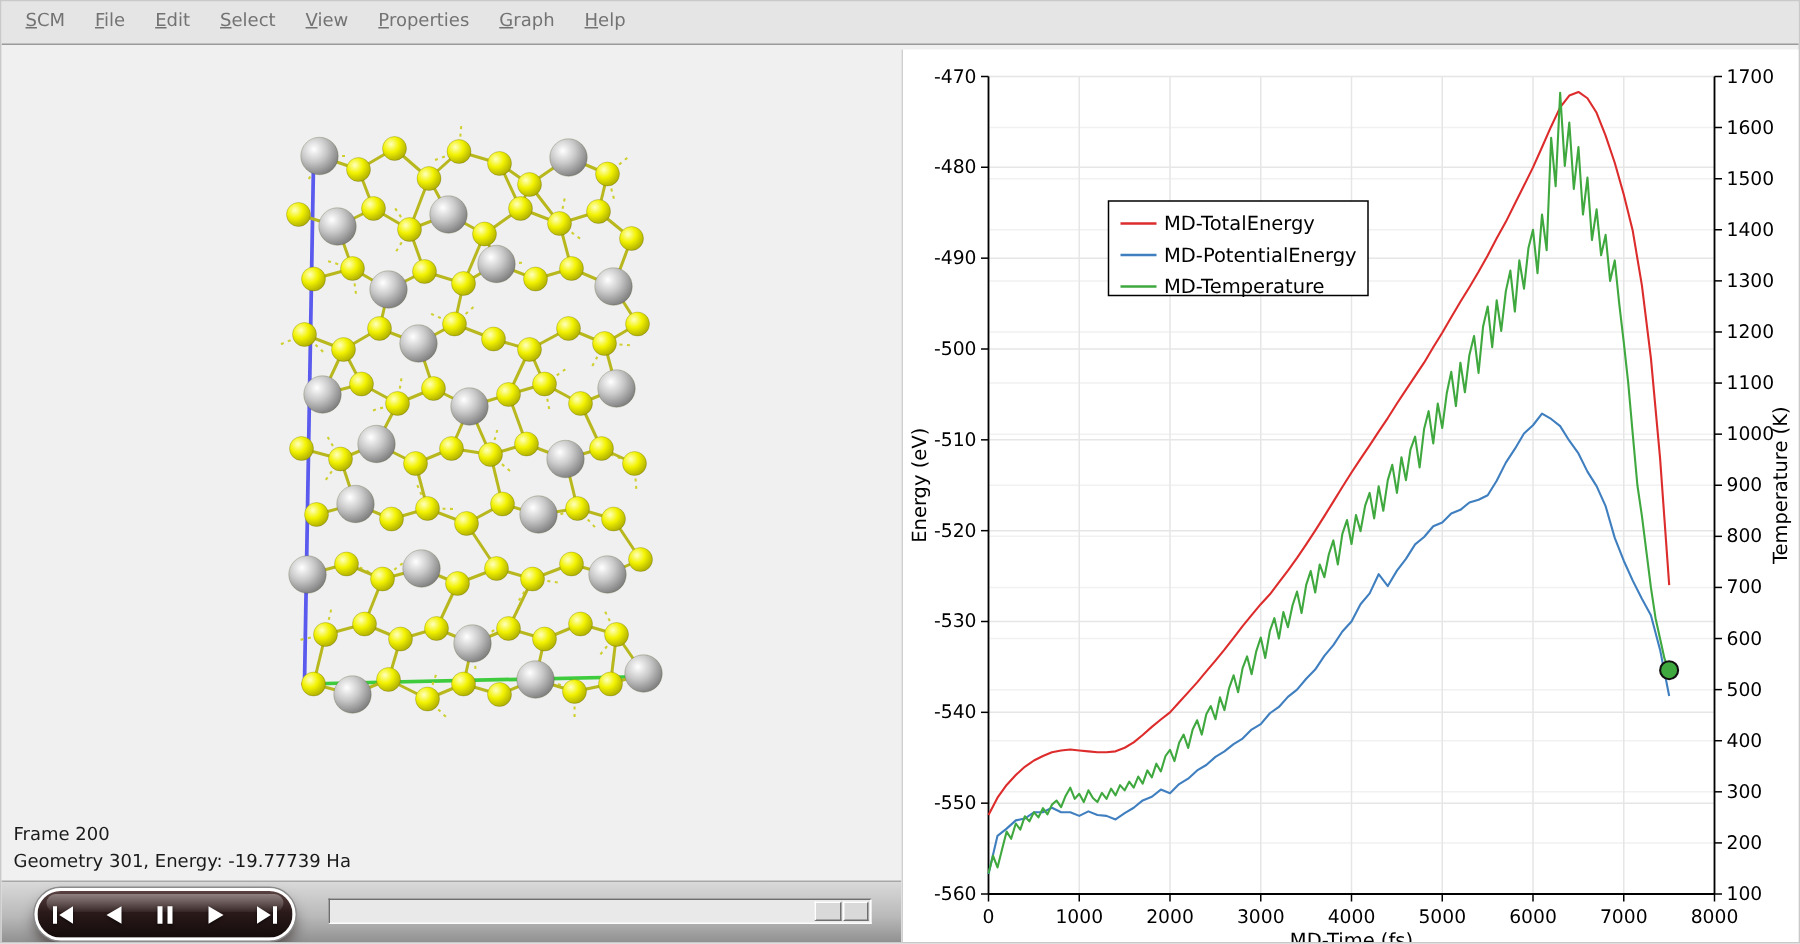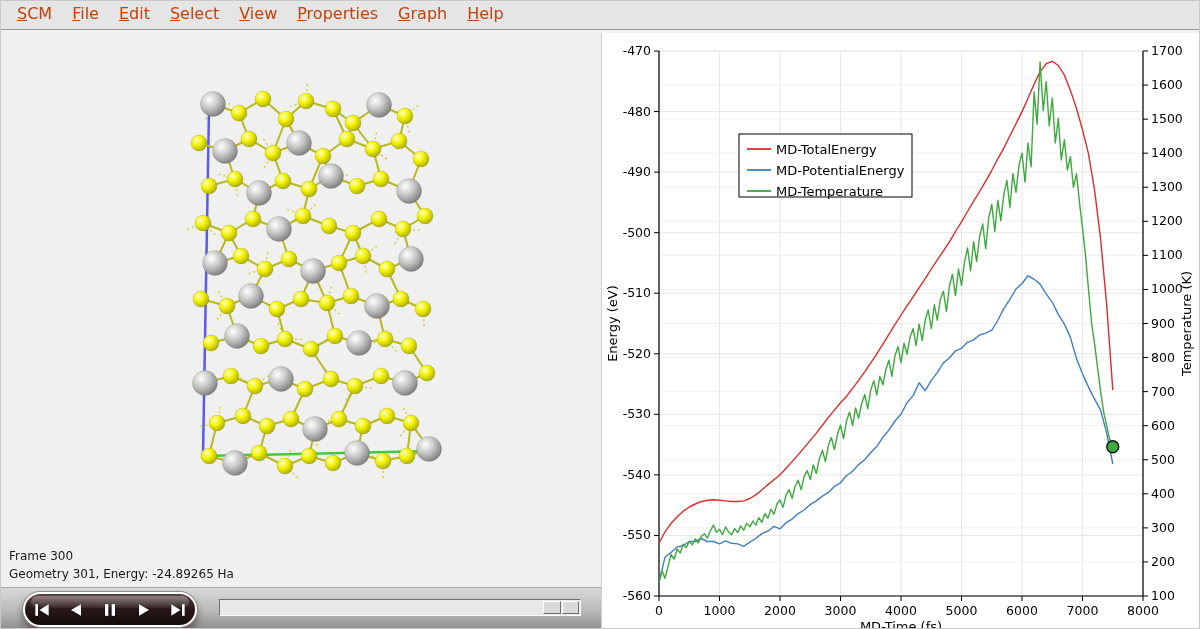--- a/index.html
+++ b/index.html
@@ -1,19 +1,19 @@
 <!DOCTYPE html>
 <html><head>
 <meta charset="utf-8">
 <style>
   html,body{margin:0;padding:0;background:#dddddd;font-family:"DejaVu Sans","Liberation Sans",sans-serif;}
   #app{position:relative;width:1200px;height:629px;background:#f0f0f0;overflow:hidden;border:1px solid #c9c9c9;box-sizing:border-box;}
   
   #menubar{position:absolute;left:0;top:0;width:1200px;height:29px;background:#e5e5e5;border-bottom:1px solid #9a9a9a;display:flex;align-items:center;padding-left:6px;box-sizing:border-box;}
-  .menu-item{padding:0 10px;font-size:16px;color:#c2410c;height:33px;line-height:29px;cursor:default;}
+  .menu-item{padding:0 10px;font-size:12px;color:#737373;height:33px;line-height:29px;cursor:default;}
   .u{text-decoration:underline;}
   
   #viewer{position:absolute;left:0;top:30px;width:600px;height:556px;background:#f0f0f0;}
   #viewer svg{position:absolute;left:0;top:0;}
   #frame-info{position:absolute;left:8px;bottom:4px;font-size:12px;color:#1a1a1a;line-height:18px;}
   
   #playerbar{position:absolute;left:0;top:586px;width:600px;height:43px;background:linear-gradient(#d9d9d9,#b9b9b9 55%,#8c8c8c);border-top:1px solid #a8a8a8;box-sizing:border-box;}
   #pill{position:absolute;left:22px;top:4px;width:174px;height:35px;border-radius:18px;background:linear-gradient(#5a4242 0%,#2b1a1a 45%,#140b0b 100%);border:2px solid #ffffff;box-shadow:0 0 0 1px #8a8a8a,0 6px 9px rgba(40,25,25,.55);display:flex;align-items:center;justify-content:space-around;box-sizing:border-box;overflow:hidden;}
   #pill::before{content:"";position:absolute;left:6px;top:2px;right:6px;height:12px;border-radius:10px;background:linear-gradient(rgba(255,255,255,.35),rgba(255,255,255,.05));pointer-events:none;}
   .pbtn{width:30px;height:28px;background:none;border:none;padding:2px;cursor:pointer;display:flex;align-items:center;justify-content:center;}
@@ -323,22 +323,22 @@
         <circle cx="258" cy="422" r="8" fill="url(#gradY)" stroke="rgba(60,60,0,0.25)" stroke-width="0.6"></circle>
         <circle cx="284" cy="435" r="8" fill="url(#gradY)" stroke="rgba(60,60,0,0.25)" stroke-width="0.6"></circle>
         <circle cx="308" cy="425" r="8" fill="url(#gradY)" stroke="rgba(60,60,0,0.25)" stroke-width="0.6"></circle>
         <circle cx="332" cy="432" r="8" fill="url(#gradY)" stroke="rgba(60,60,0,0.25)" stroke-width="0.6"></circle>
         <circle cx="356" cy="422" r="12.5" fill="url(#gradG)" stroke="rgba(60,60,0,0.25)" stroke-width="0.6"></circle>
         <circle cx="382" cy="430" r="8" fill="url(#gradY)" stroke="rgba(60,60,0,0.25)" stroke-width="0.6"></circle>
         <circle cx="406" cy="425" r="8" fill="url(#gradY)" stroke="rgba(60,60,0,0.25)" stroke-width="0.6"></circle>
         <circle cx="428" cy="418" r="12.5" fill="url(#gradG)" stroke="rgba(60,60,0,0.25)" stroke-width="0.6"></circle>
       </svg>
     <div id="frame-info">
-      <div>Frame 300</div>
-      <div>Geometry 301, Energy: -24.89265 Ha</div>
+      <div>Frame 200</div>
+      <div>Geometry 301, Energy: -19.77739 Ha</div>
     </div>
   </div>
 
   <div id="playerbar">
     <div id="pill">
         <button class="pbtn">
           <svg viewBox="0 0 24 24">
             <rect x="4" y="5" width="3.2" height="14"></rect>
             <polygon points="20,5 9,12 20,19"></polygon>
           </svg>

